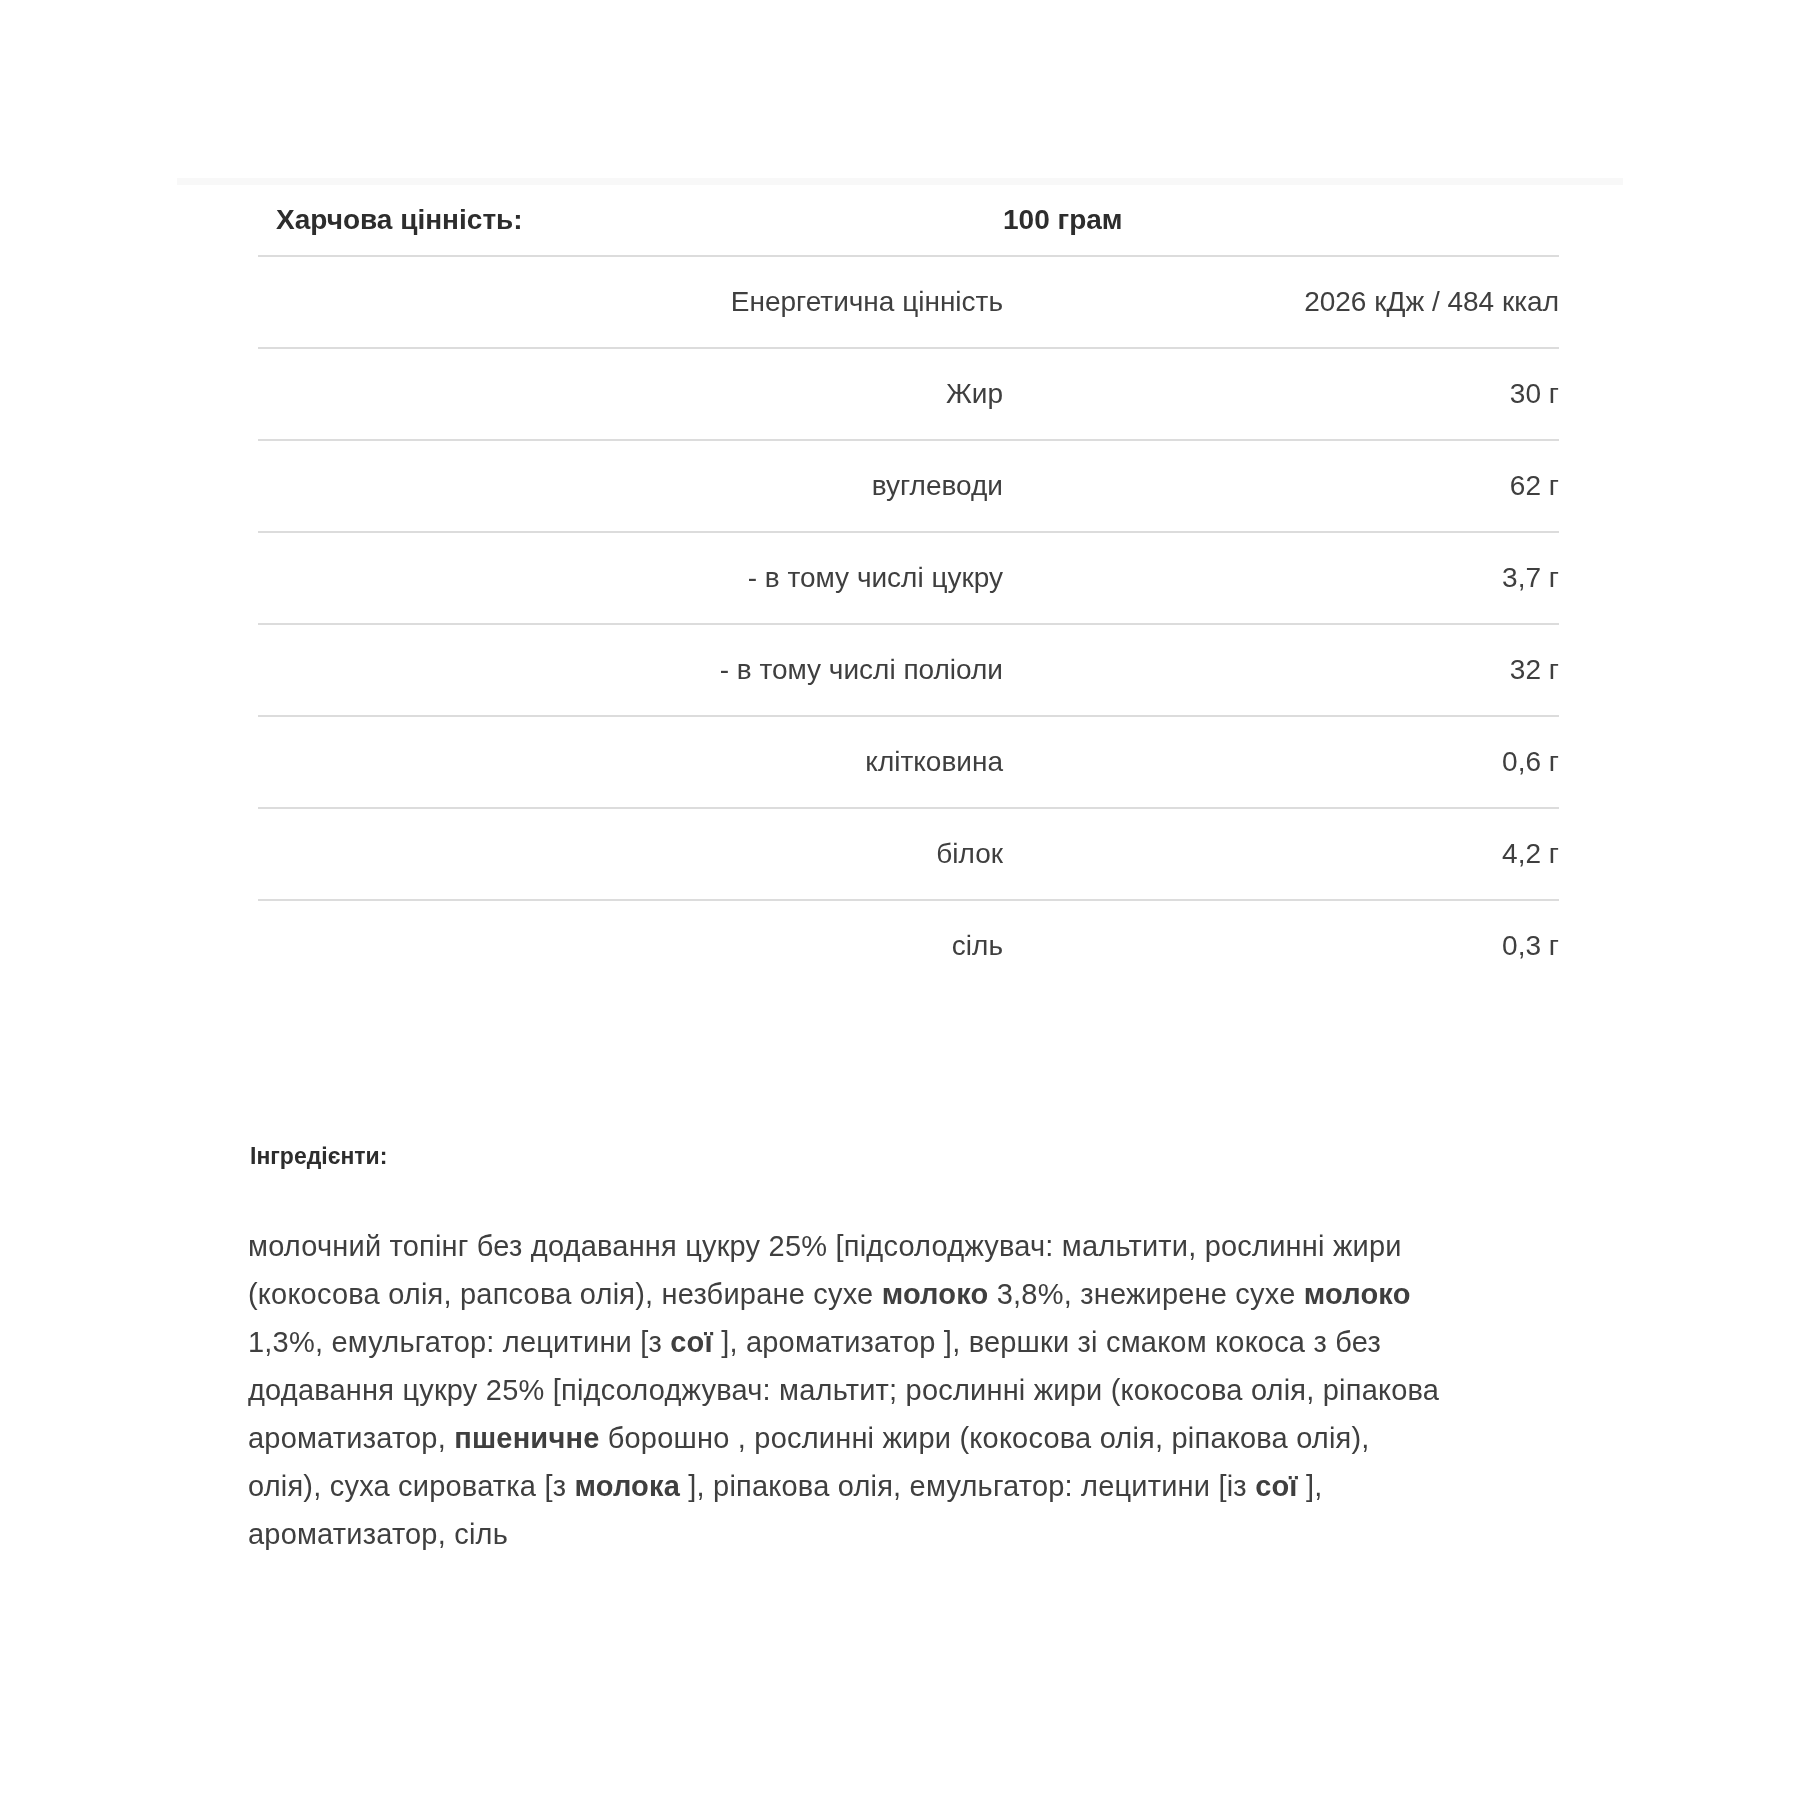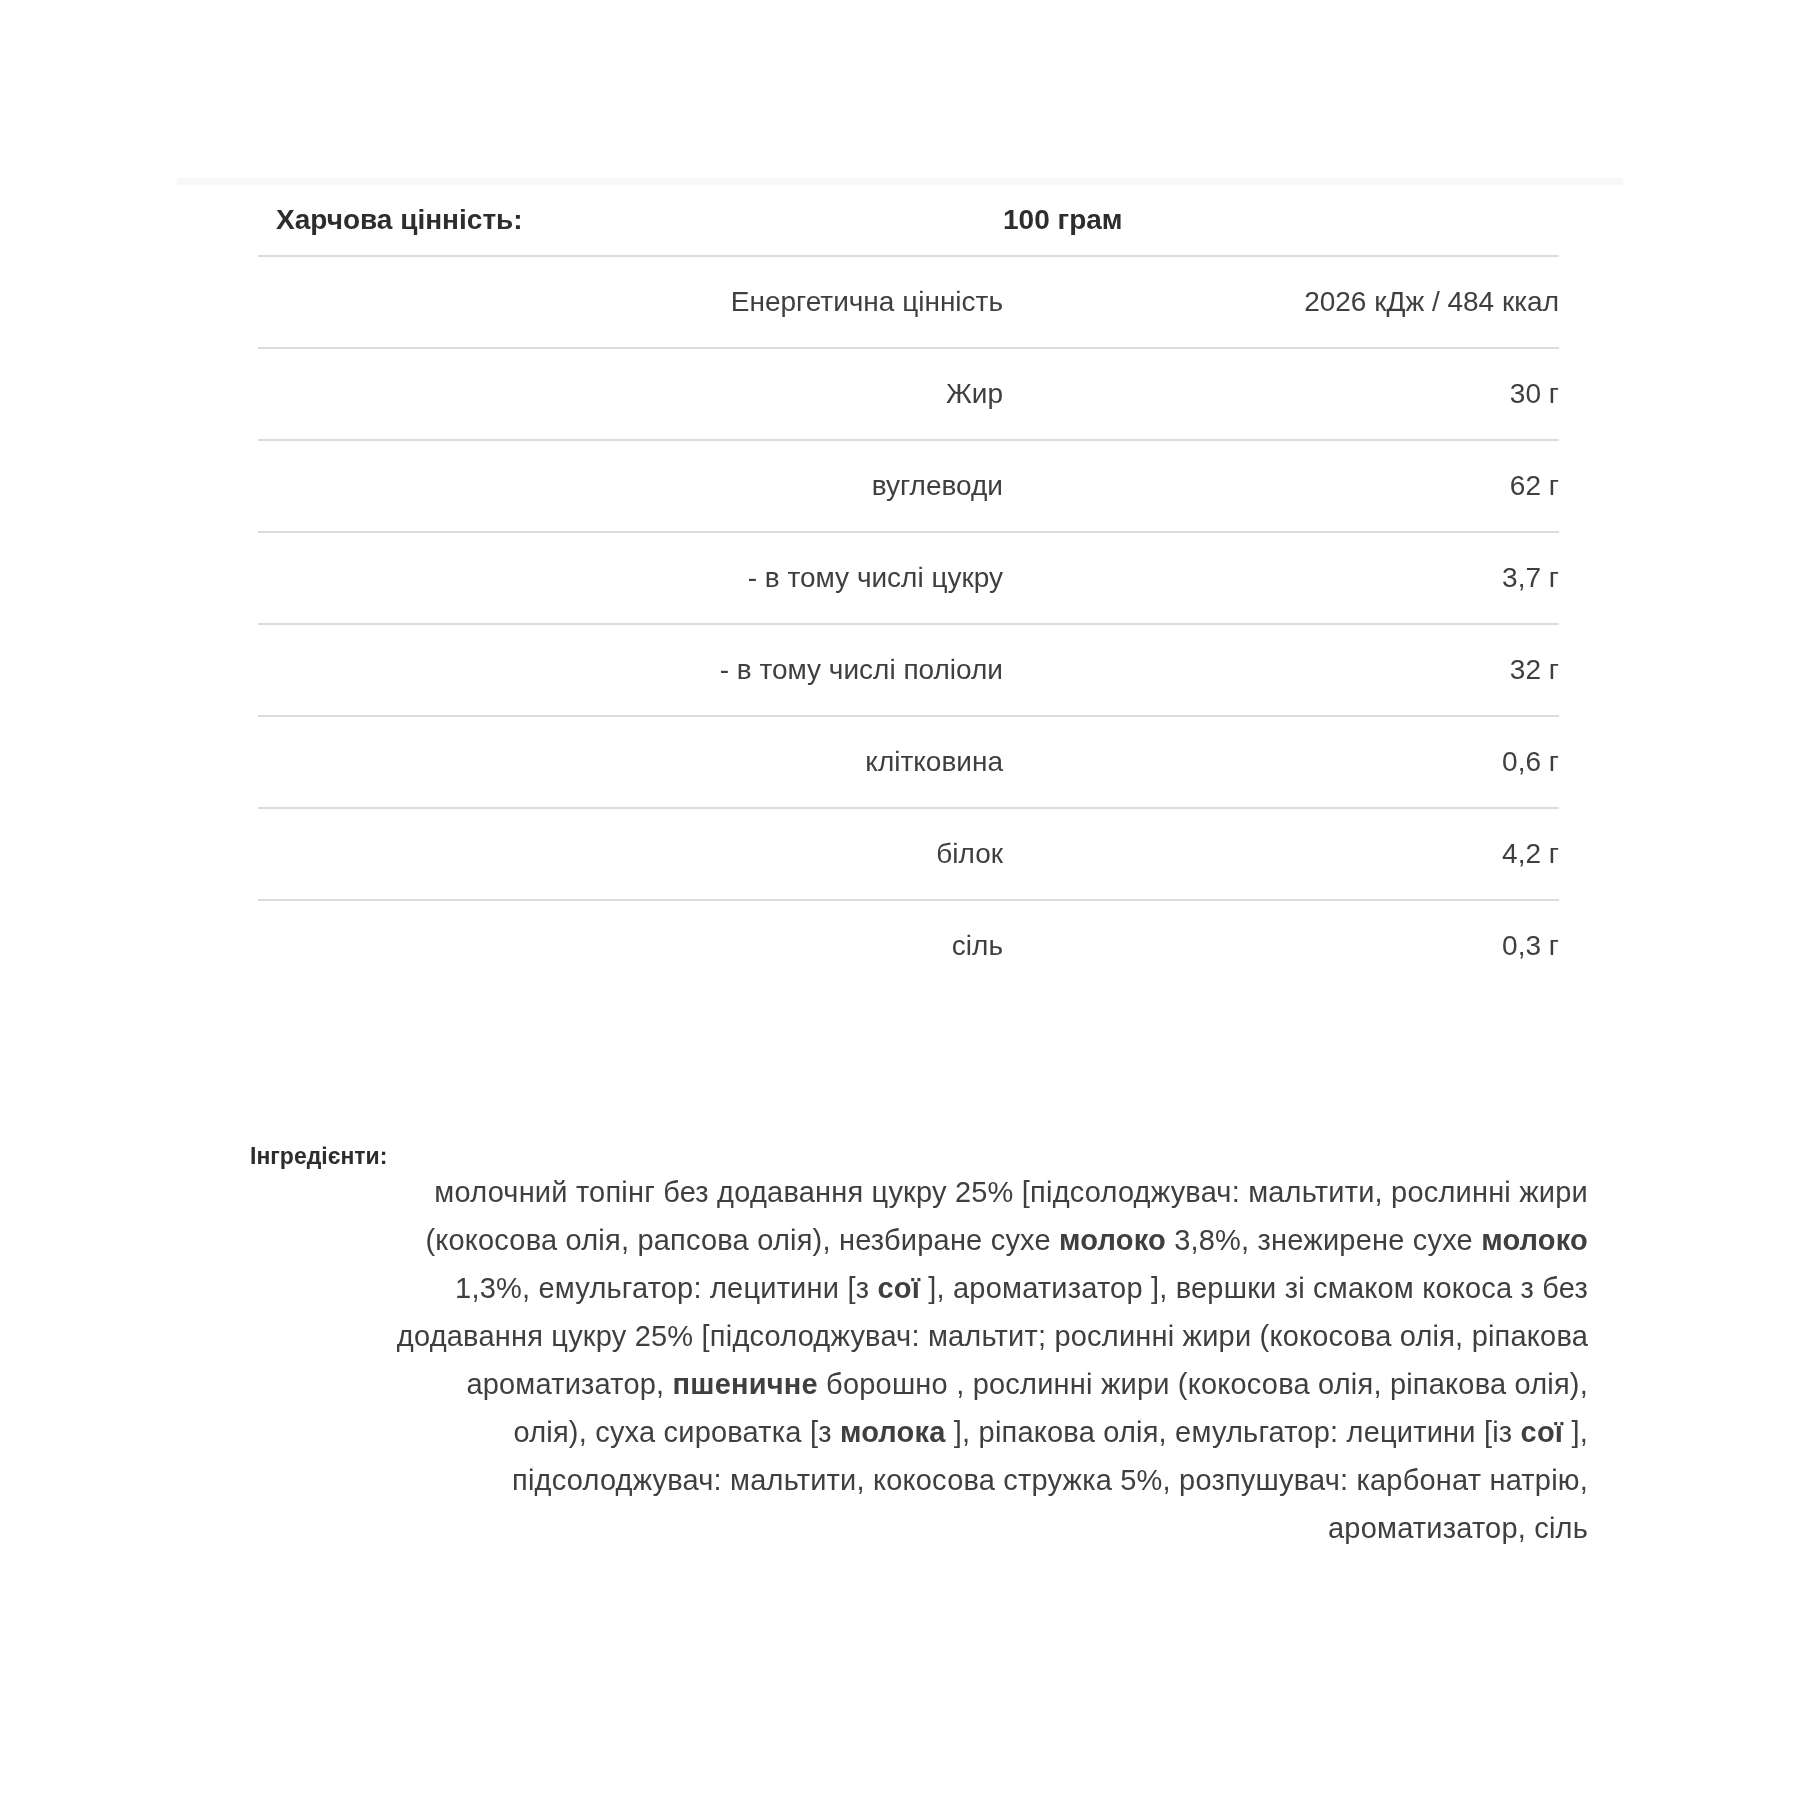--- a/index.html
+++ b/index.html
@@ -37,24 +37,23 @@
   }
   .cell{display:block;}
   .cell.label{width:745px;padding-left:18px;}
   .trow.indent .cell.label{padding-left:76px;}
   .cell.value{flex:1;}
   .ing-heading{
     position:absolute;left:250px;top:1143px;
     font-size:23px;font-weight:bold;color:var(--text-bold);
   }
   .ing-para{
-    position:absolute;left:248px;top:1168px;width:1340px;
+    position:absolute;left:248px;top:1222px;width:1340px;
     font-size:29px;line-height:48px;letter-spacing:0.2px;
     color:var(--text-primary);
-    text-align:right;
   }
   .iline{white-space:pre;}
   .b{font-weight:bold;}
 </style>
 </head>
 <body>
 
 <div class="top-strip"></div>
 
 <div class="ntable">
@@ -100,15 +99,14 @@
 
 <div class="ing-heading">Інгредієнти:</div>
 
 <div class="ing-para">
     <div class="iline"><span>молочний топінг без додавання цукру 25% [підсолоджувач: мальтити, рослинні жири</span></div>
     <div class="iline"><span>(кокосова олія, рапсова олія), незбиране сухе </span><span class="b">молоко</span><span> 3,8%, знежирене сухе </span><span class="b">молоко</span></div>
     <div class="iline"><span>1,3%, емульгатор: лецитини [з </span><span class="b">сої</span><span> ], ароматизатор ], вершки зі смаком кокоса з без</span></div>
     <div class="iline"><span>додавання цукру 25% [підсолоджувач: мальтит; рослинні жири (кокосова олія, ріпакова</span></div>
     <div class="iline"><span>ароматизатор, </span><span class="b">пшеничне</span><span> борошно , рослинні жири (кокосова олія, ріпакова олія),</span></div>
     <div class="iline"><span>олія), суха сироватка [з </span><span class="b">молока</span><span> ], ріпакова олія, емульгатор: лецитини [із </span><span class="b">сої</span><span> ],</span></div>
-    <div class="iline"><span>підсолоджувач: мальтити, кокосова стружка 5%, розпушувач: карбонат натрію,</span></div>
     <div class="iline"><span>ароматизатор, сіль</span></div>
   </div>
 
 </body></html>

